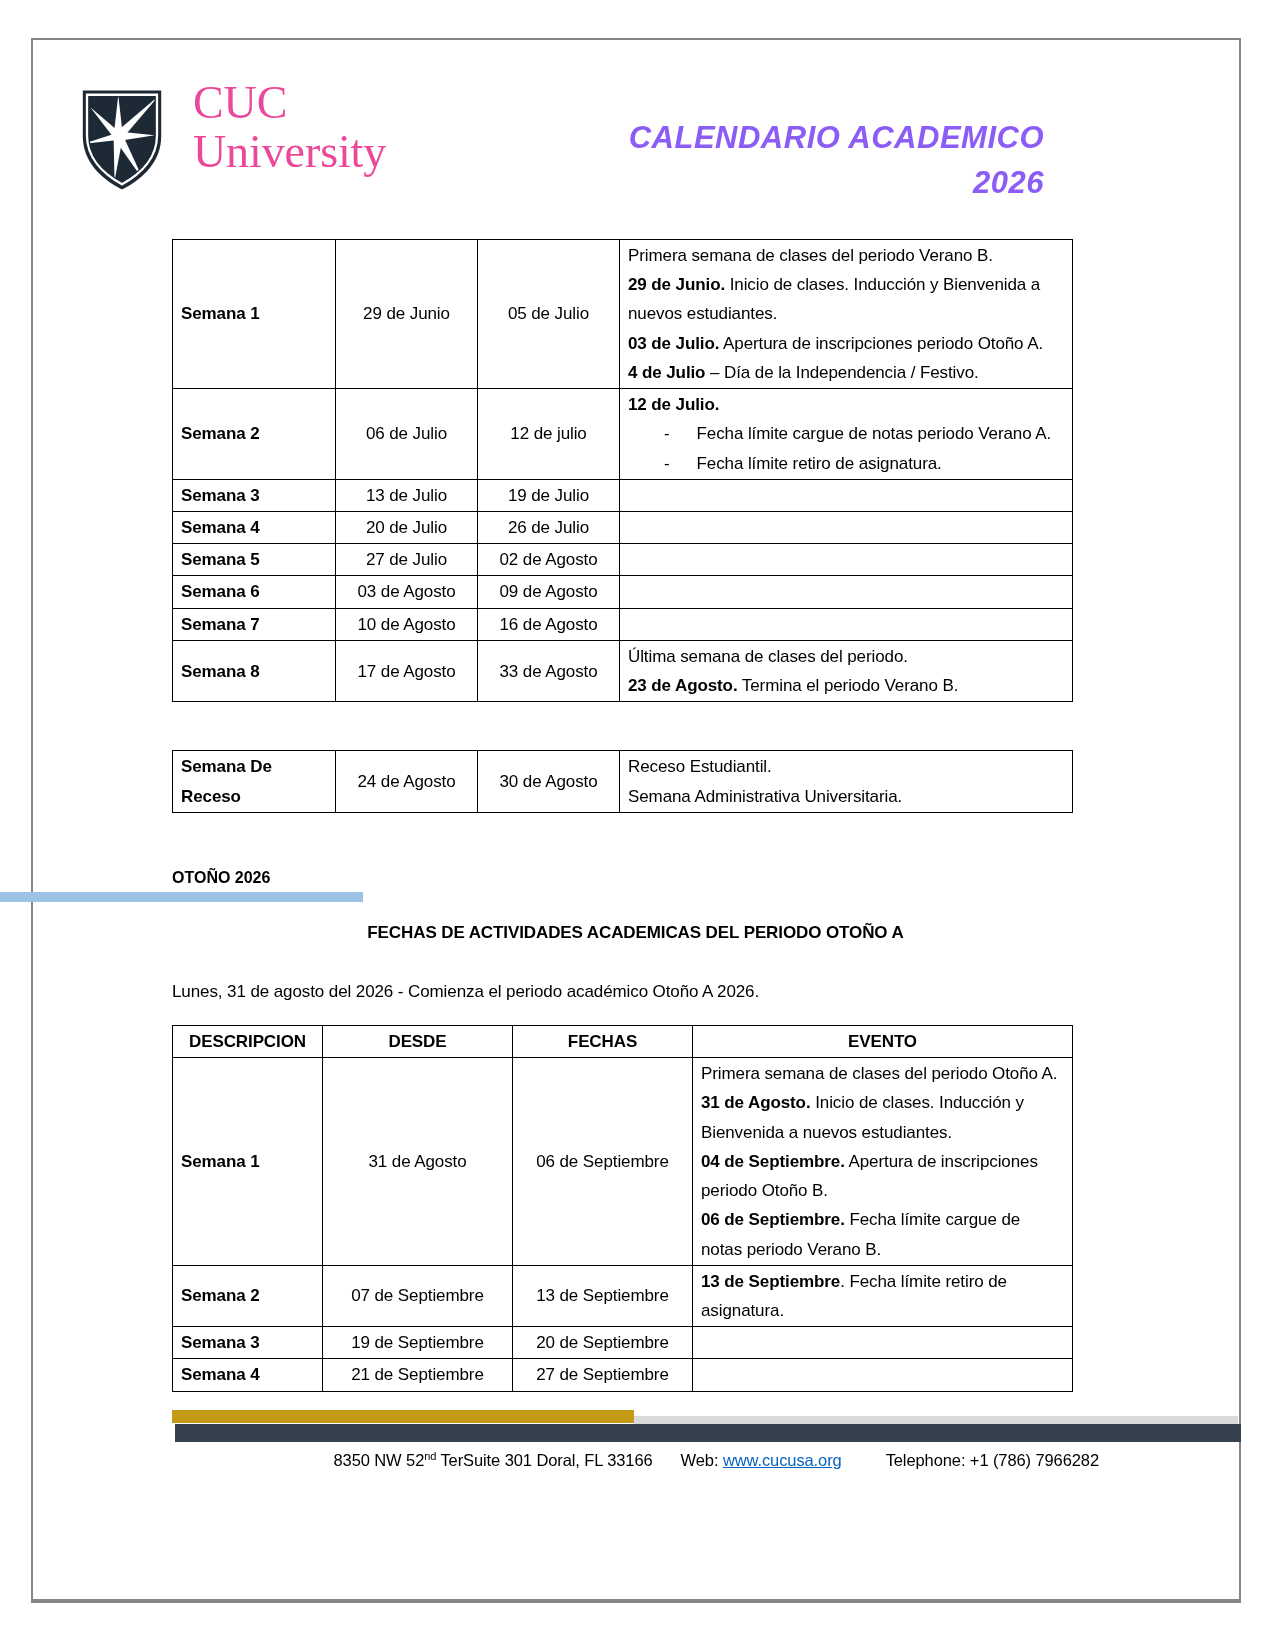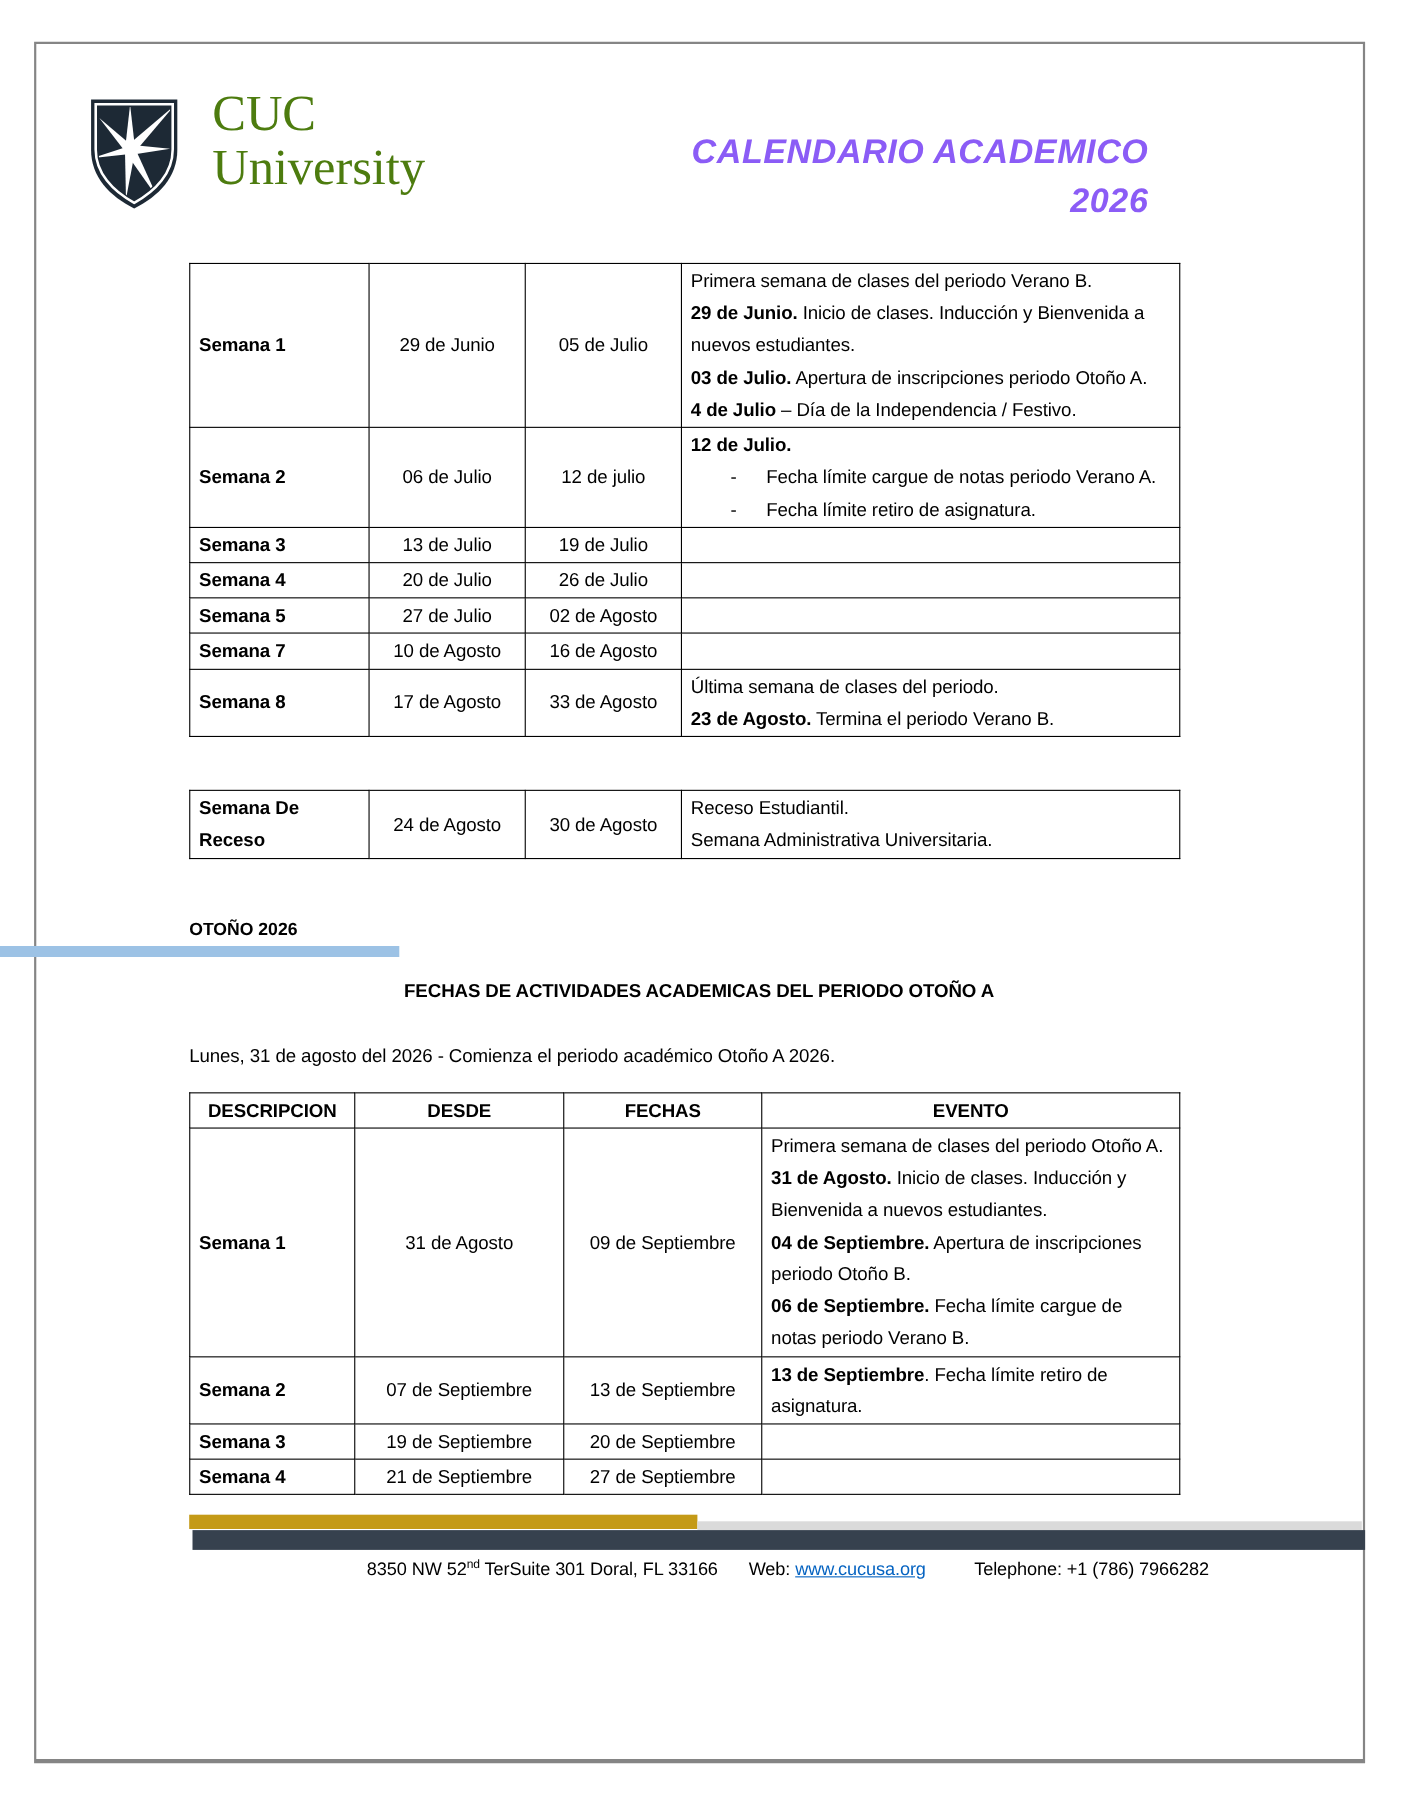--- a/index.html
+++ b/index.html
@@ -13,21 +13,21 @@
     position:absolute; left:31px; top:38px;
     width:1210px; height:1565px;
     border:2px solid #858585; border-bottom-width:4px;
     background:#fff;
   }
   
   .header-row { display:flex; margin:44px 0 0 0; padding:0 30px 0 47px; }
   .logo-wrap { width:84px; height:112px; flex:0 0 auto; }
   .brand {
     font-family:"Liberation Serif", serif; font-size:46px; line-height:1.07;
-    color:#4d7c0f; margin-left:29px; margin-top:-6px; white-space:nowrap;
+    color:#ec4899; margin-left:29px; margin-top:-6px; white-space:nowrap;
   }
   .doc-title {
     margin-left:auto; text-align:right; color:#8b5cf6; font-weight:bold;
     font-size:31px; line-height:1.45; letter-spacing:0.5px;
     padding-top:32px; padding-right:165px; white-space:nowrap;font-style:italic;
   }
   
   .content { position:relative; padding:0 140px 0 139px; }
   table { border-collapse:collapse; width:900px; table-layout:fixed; }
   td, th { border:1px solid #000; padding:1px 8px; line-height:1.72; vertical-align:middle; }
@@ -144,20 +144,26 @@
             <td class="ctr">26 de Julio</td>
             <td class="ev"></td>
           </tr>
           <tr>
             <td class="wk">Semana 5</td>
             <td class="ctr">27 de Julio</td>
             <td class="ctr">02 de Agosto</td>
             <td class="ev"></td>
           </tr>
           <tr>
+            <td class="wk">Semana 6</td>
+            <td class="ctr">03 de Agosto</td>
+            <td class="ctr">09 de Agosto</td>
+            <td class="ev"></td>
+          </tr>
+          <tr>
             <td class="wk">Semana 7</td>
             <td class="ctr">10 de Agosto</td>
             <td class="ctr">16 de Agosto</td>
             <td class="ev"></td>
           </tr>
           <tr>
             <td class="wk">Semana 8</td>
             <td class="ctr">17 de Agosto</td>
             <td class="ctr">33 de Agosto</td>
             <td class="ev">
@@ -209,21 +215,21 @@
           <th>DESCRIPCION</th>
           <th>DESDE</th>
           <th>FECHAS</th>
           <th>EVENTO</th>
         </tr>
       </thead>
       <tbody id="otono-tbody">
           <tr>
             <td class="wk">Semana 1</td>
             <td class="ctr">31 de Agosto</td>
-            <td class="ctr">09 de Septiembre</td>
+            <td class="ctr">06 de Septiembre</td>
             <td class="ev">
               <div class="ev-line">Primera semana de clases del periodo Otoño A.</div>
               <div class="ev-line"><b>31 de Agosto.</b> Inicio de clases. Inducción y Bienvenida a nuevos estudiantes.</div>
               <div class="ev-line"><b>04 de Septiembre.</b> Apertura de inscripciones periodo Otoño B.</div>
               <div class="ev-line"><b>06 de Septiembre.</b> Fecha límite cargue de notas periodo Verano B.</div>
             </td>
           </tr>
           <tr>
             <td class="wk">Semana 2</td>
             <td class="ctr">07 de Septiembre</td>

